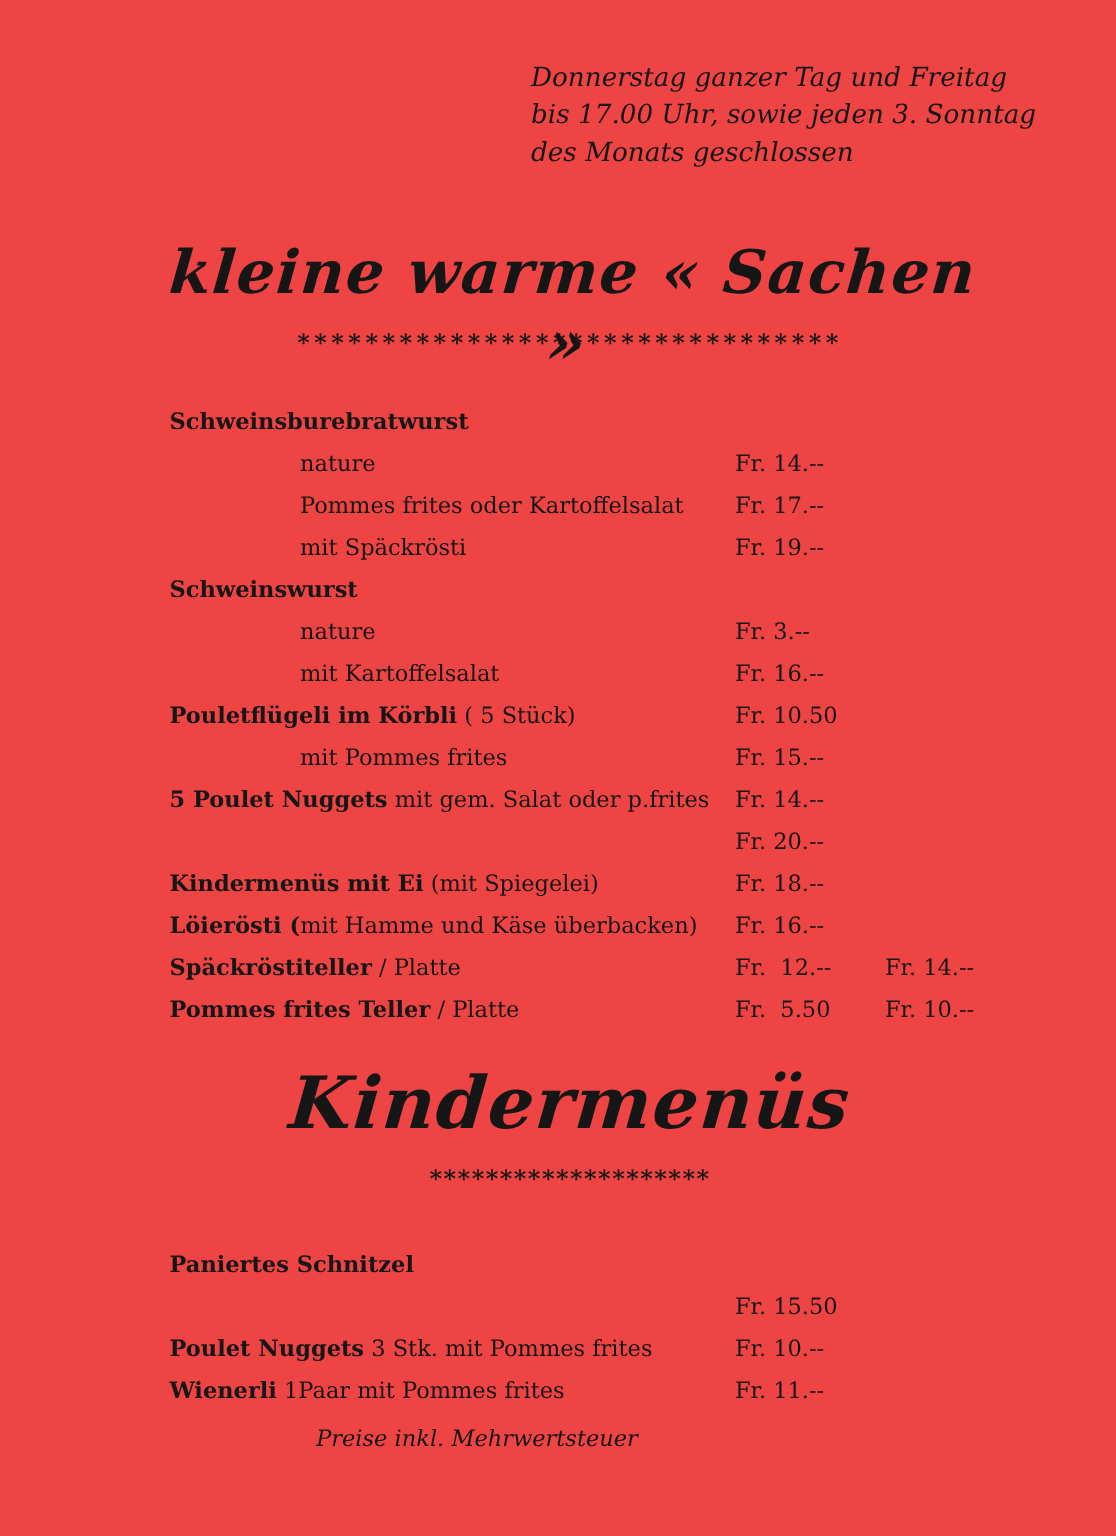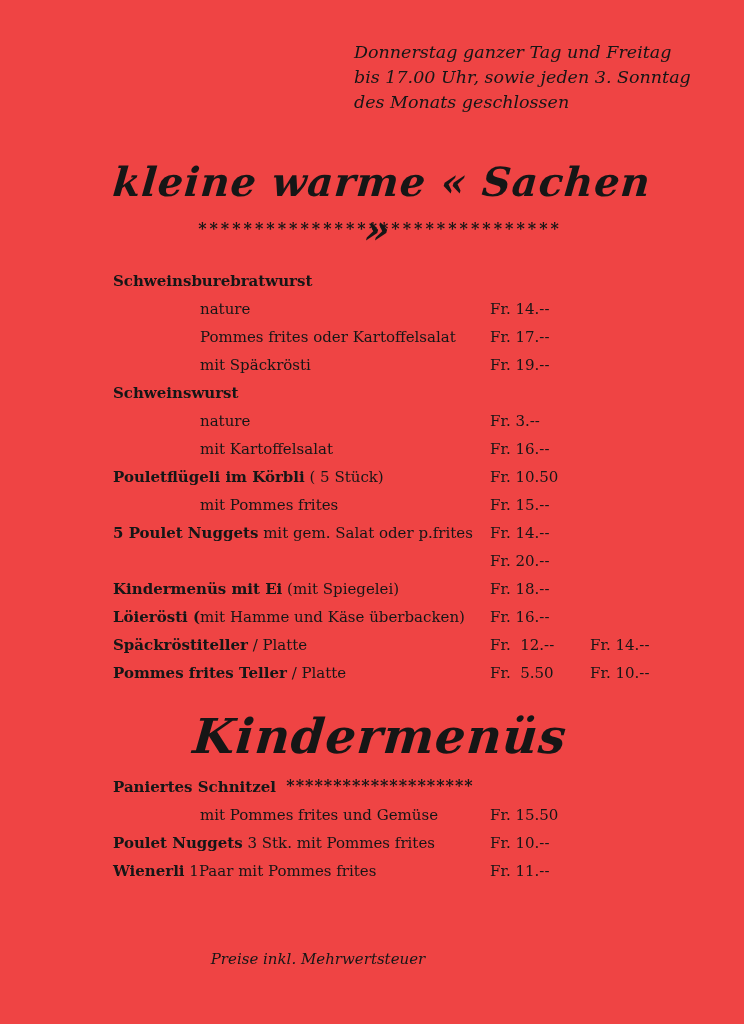--- a/index.html
+++ b/index.html
@@ -37,21 +37,21 @@
     position: absolute;
     left: 100px; width: 560px;
     text-align: center;
     font-weight: 700;
     font-size: 16px;
   }
   .stars-1 { top: 219px; letter-spacing: 3px; }
   .stars-2 { top: 776px; letter-spacing: 1px; }
   .rows { position: absolute; left: 113px; width: 610px; }
   .rows-1 { top: 272px; }
-  .rows-2 { top: 778px; }
+  .rows-2 { top: 834px; }
   .row {
     position: relative;
     height: 28px;
     font-size: 15px;
     white-space: nowrap;
   }
   .row .bold { font-weight: 700; }
   .row.indent .label { padding-left: 87px; display: inline-block; }
   .price { position: absolute; top: 0; white-space: pre; }
   .p1 { left: 377px; }
@@ -94,20 +94,20 @@
       <div class="row"><span class="label"><span class="bold">Späckröstiteller</span><span> / Platte</span></span><span class="price p1">Fr.  12.--</span><span class="price p2">Fr. 14.--</span></div>
       <div class="row"><span class="label"><span class="bold">Pommes frites Teller</span><span> / Platte</span></span><span class="price p1">Fr.  5.50</span><span class="price p2">Fr. 10.--</span></div>
     </div>
 
   <div class="section-title title-2">Kindermenüs</div>
 
   <div class="stars stars-2">********************</div>
 
   <div class="rows rows-2">
       <div class="row"><span class="label"><span class="bold">Paniertes Schnitzel</span></span></div>
-      <div class="row indent"><span class="label"><span>mit Pommes frites und Gemüse</span></span><span class="price p1">Fr. 15.50</span></div>
+      <div class="row indent"><span class="price p1">Fr. 15.50</span></div>
       <div class="row"><span class="label"><span class="bold">Poulet Nuggets</span><span> 3 Stk. mit Pommes frites</span></span><span class="price p1">Fr. 10.--</span></div>
       <div class="row"><span class="label"><span class="bold">Wienerli</span><span> 1Paar mit Pommes frites</span></span><span class="price p1">Fr. 11.--</span></div>
     </div>
 
   <div class="footer">Preise inkl. Mehrwertsteuer</div>
 
 </div>
 
 </body></html>

